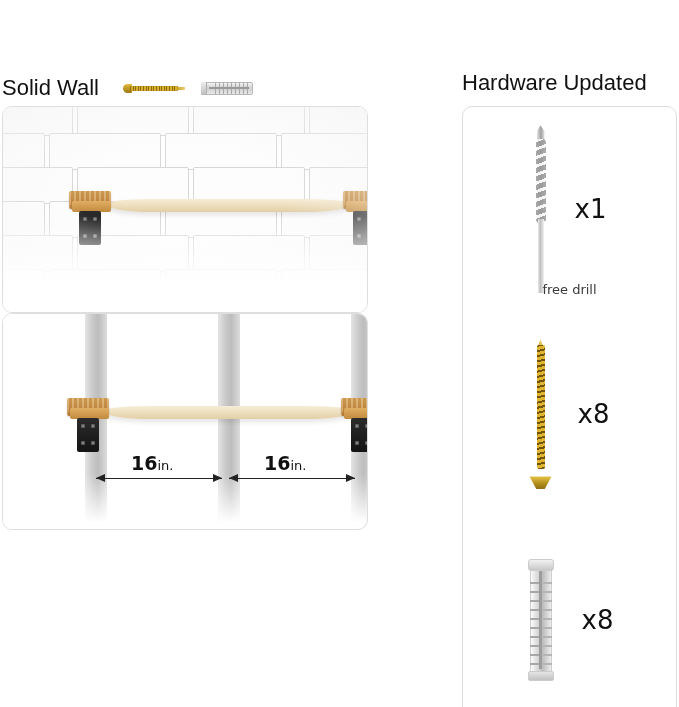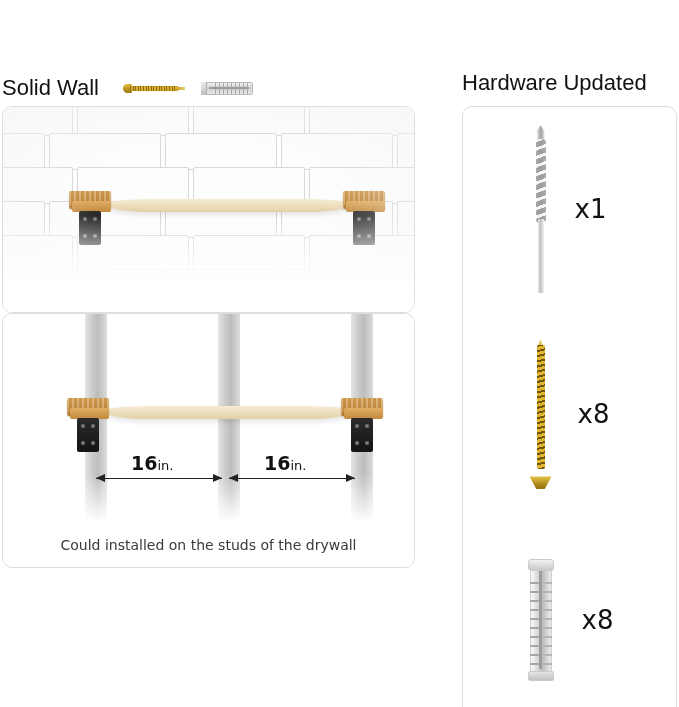--- a/index.html
+++ b/index.html
@@ -14,21 +14,21 @@
   
   .title {
     position: absolute; top: 2px; left: 0; width: 679px;
     text-align: center;
     font-size: 40px; font-weight: bold; letter-spacing: -0.5px;
     color: #F0A81E;
     font-family: "DejaVu Sans", sans-serif;
   }
 
   
-  .left-col  { position: absolute; left: 2px;   top: 70px; width: 413px; }
+  .left-col  { position: absolute; left: 2px;   top: 70px; width: 366px; }
   .right-col { position: absolute; left: 462px; top: 70px; width: 215px; }
 
   
   .sec-head { display: flex; align-items: center; height: 36px; }
   .sec-head .htxt { font-size: 22px; color: #111; white-space: nowrap; }
   .sec-head .icons { display: flex; align-items: center; gap: 16px; margin-left: 24px; }
   .rhead { font-size: 22px; color: #111; height: 36px; white-space: nowrap; }
 
   
   .screw-h { width: 62px; height: 9px; position: relative; }
@@ -396,36 +396,36 @@
 
         <div class="dim" style="left:226px; width:126px; top:164px;">
           <div class="arrow l"></div>
             <div class="arrow r"></div>
         </div>
         <div class="dim-label" style="left:261px; top:138px;">
           <b>16</b><span>in.</span>
         </div>
       </div>
 
-      <div class="caption-text">Could installed on the studs of the drywall</div>
     </div>
   </div>
 
   <div class="right-col">
     <div class="rhead">Hardware Updated</div>
 
     <div class="panel hw-panel">
 
       <div class="hw-row">
         <div class="drill">
           <div class="tip"></div>
             <div class="flute"></div>
             <div class="shank"></div>
         </div>
         <div class="hw-count">x1</div>
+        <div class="hw-cap">free drill</div>
       </div>
 
       <div class="hw-div"></div>
 
       <div class="hw-row">
         <div class="screw-v">
           <div class="point"></div>
             <div class="shaft"></div>
             <div class="head"></div>
         </div>

